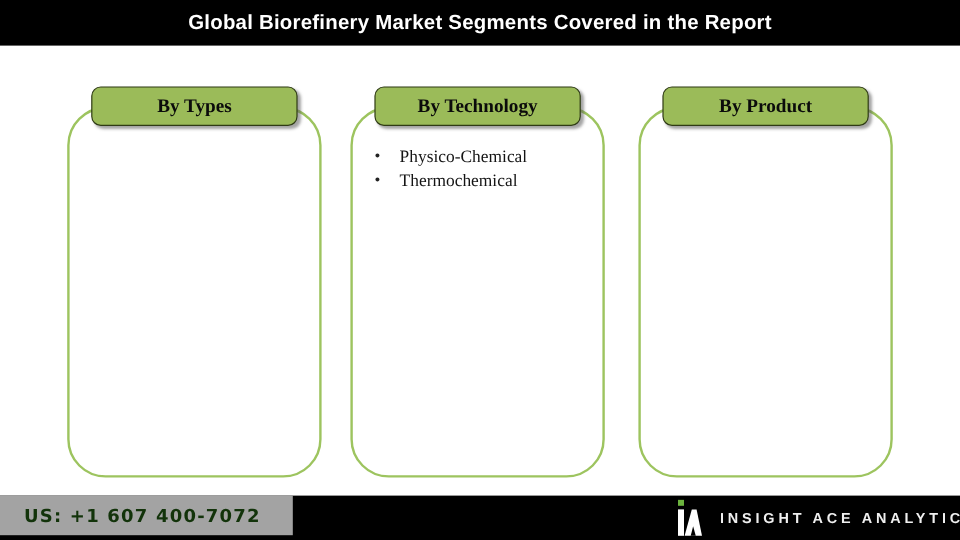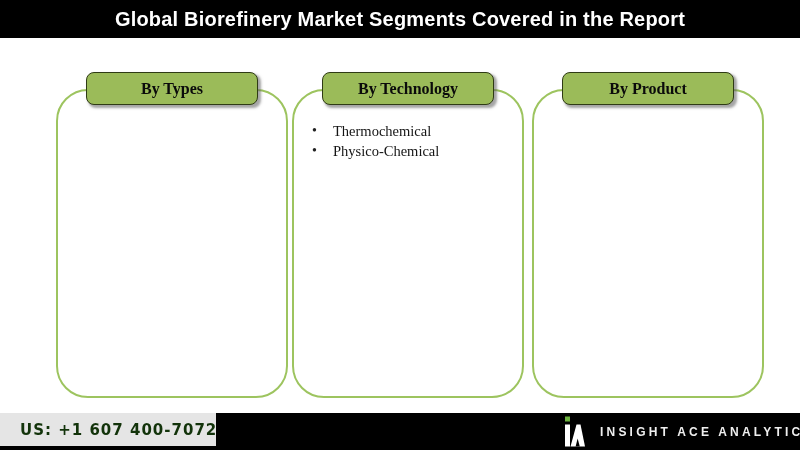--- a/index.html
+++ b/index.html
@@ -15,30 +15,30 @@
   .titlebar {
     position: absolute; top: 0; left: 0;
     width: 800px; height: 38px;
     background: #000000;
     display: flex; align-items: center; justify-content: center;
   }
   .titlebar .title {
     color: #ffffff;
     font-family: "Liberation Sans", sans-serif;
     font-weight: bold;
-    font-size: 20px;
+    font-size: 17px;
     letter-spacing: 0.2px;
     white-space: nowrap;
   }
 
   
   .panel {
     position: absolute;
     top: 89px;
-    width: 232px; height: 309px;
+    width: 212px; height: 309px;
     box-sizing: border-box;
     border: 2px solid #9dc45f;
     border-radius: 32px;
     background: #ffffff;
   }
   .panel.p1 { left: 56px; }
   .panel.p2 { left: 292px; }
   .panel.p3 { left: 532px; padding-left: 28px; }
 
   .panel-header {
@@ -85,22 +85,22 @@
   
   .footer {
     position: absolute;
     left: 0; top: 413px;
     width: 800px; height: 37px;
     background: #000000;
   }
   .footer-green {
     position: absolute;
     left: 0; top: 0;
-    width: 216px; height: 33px;
-    background: #e5e5e5;
+    width: 244px; height: 33px;
+    background: #a3a3a3;
     display: flex; align-items: center;
   }
   .phone {
     padding-left: 20px;
     font-family: "DejaVu Sans", sans-serif;
     font-weight: bold;
     font-size: 15px;
     letter-spacing: 1px;
     color: #12330a;
     white-space: nowrap;
@@ -134,22 +134,22 @@
   <div class="panel-header">
     <span class="hdr-text">By Types</span>
   </div>
 </div>
 
 <div class="panel p2">
   <div class="panel-header">
     <span class="hdr-text">By Technology</span>
   </div>
   <ul>
+    <li>Physico-Chemical</li>
     <li>Thermochemical</li>
-    <li>Physico-Chemical</li>
   </ul>
 </div>
 
 <div class="panel p3">
   <div class="panel-header">
     <span class="hdr-text">By Product</span>
   </div>
 </div>
 
 <div class="footer">

